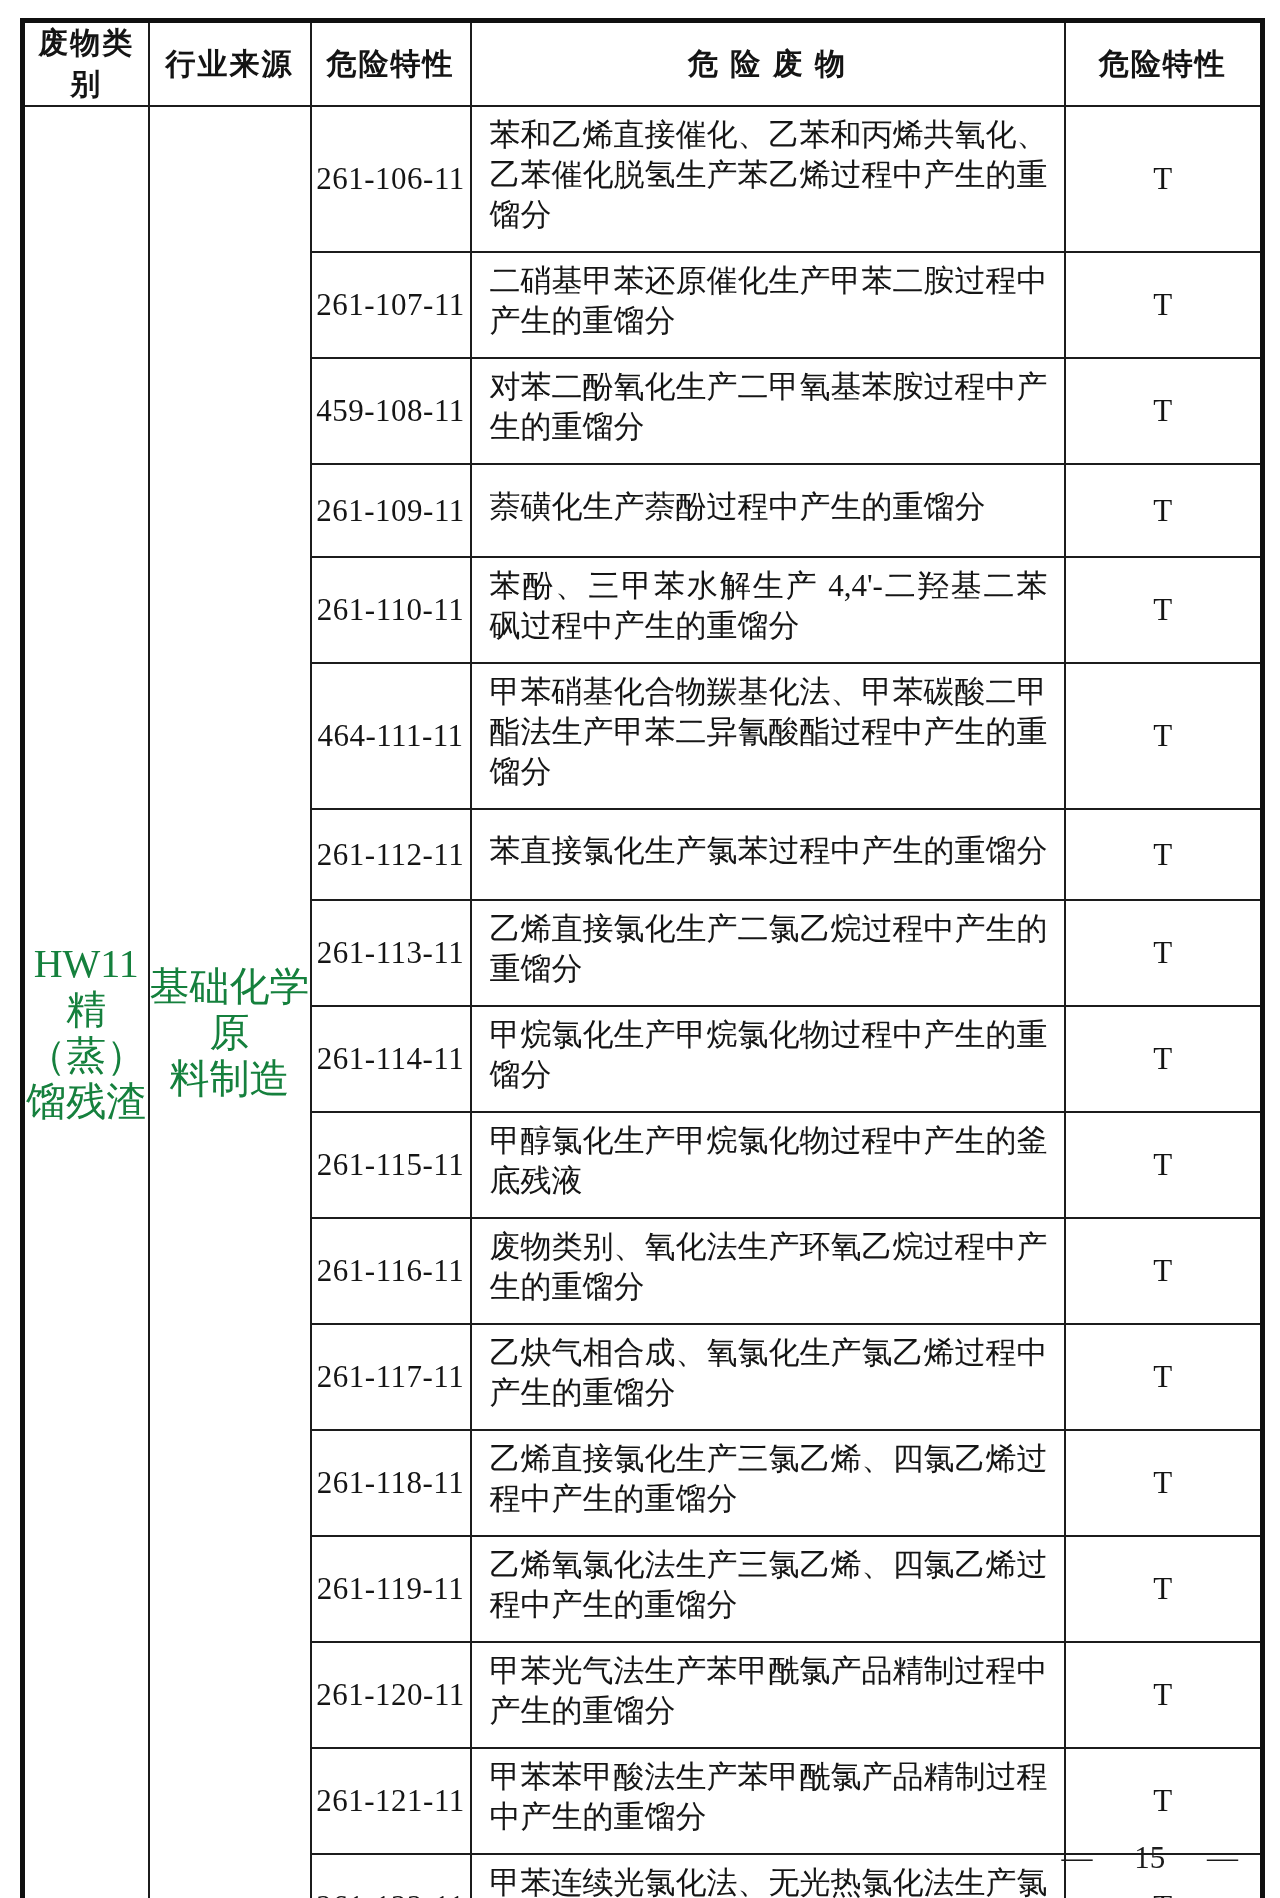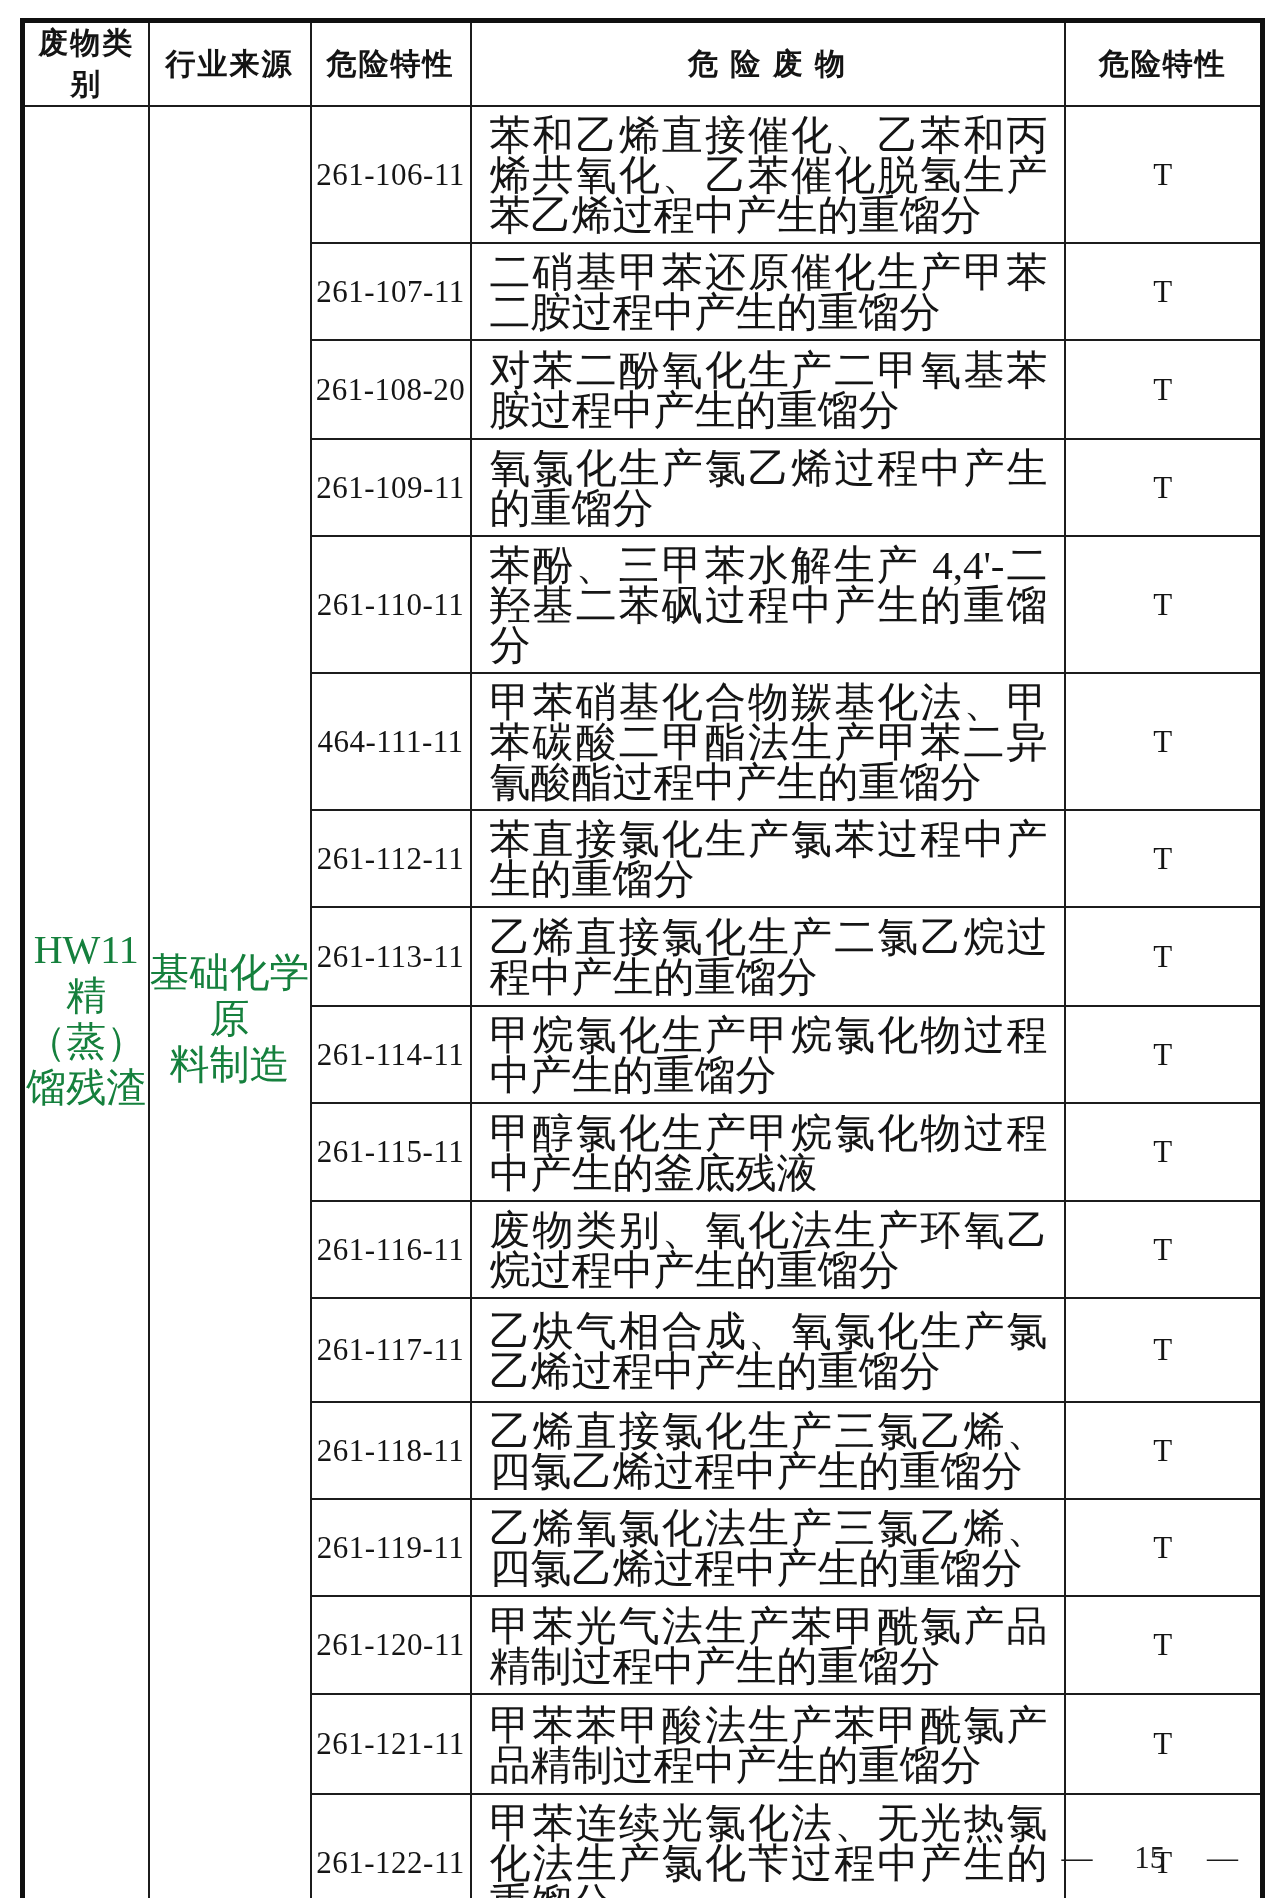--- a/index.html
+++ b/index.html
@@ -41,23 +41,23 @@
     line-height: 46px;
     color: #15803d;
   }
   td.code-cell {
     text-align: center;
     font-size: 31px;
     letter-spacing: 0.5px;
     color: #151515;
   }
   td.desc-cell {
-    font-size: 41px;
+    font-size: 31px;
     line-height: 40px;
-    padding: 8px 16px 7px 18px;
+    padding: 8px 16px 16px 18px;
     text-align: justify;
     text-justify: inter-character;
     color: #151515;
   }
   td.haz-cell {
     text-align: center;
     font-size: 31px;
     color: #151515;
   }
   
@@ -125,27 +125,27 @@
         <td class="code-cell">261-106-11</td>
         <td class="desc-cell">苯和乙烯直接催化、乙苯和丙烯共氧化、乙苯催化脱氢生产苯乙烯过程中产生的重馏分</td>
         <td class="haz-cell">T</td>
       </tr>
       <tr>
         <td class="code-cell">261-107-11</td>
         <td class="desc-cell">二硝基甲苯还原催化生产甲苯二胺过程中产生的重馏分</td>
         <td class="haz-cell">T</td>
       </tr>
       <tr>
-        <td class="code-cell">261-108-20</td>
+        <td class="code-cell">459-108-11</td>
         <td class="desc-cell">对苯二酚氧化生产二甲氧基苯胺过程中产生的重馏分</td>
         <td class="haz-cell">T</td>
       </tr>
       <tr>
         <td class="code-cell">261-109-11</td>
-        <td class="desc-cell">氧氯化生产氯乙烯过程中产生的重馏分</td>
+        <td class="desc-cell">萘磺化生产萘酚过程中产生的重馏分</td>
         <td class="haz-cell">T</td>
       </tr>
       <tr>
         <td class="code-cell">261-110-11</td>
         <td class="desc-cell">苯酚、三甲苯水解生产 4,4'-二羟基二苯砜过程中产生的重馏分</td>
         <td class="haz-cell">T</td>
       </tr>
       <tr>
         <td class="code-cell">464-111-11</td>
         <td class="desc-cell">甲苯硝基化合物羰基化法、甲苯碳酸二甲酯法生产甲苯二异氰酸酯过程中产生的重馏分</td>

